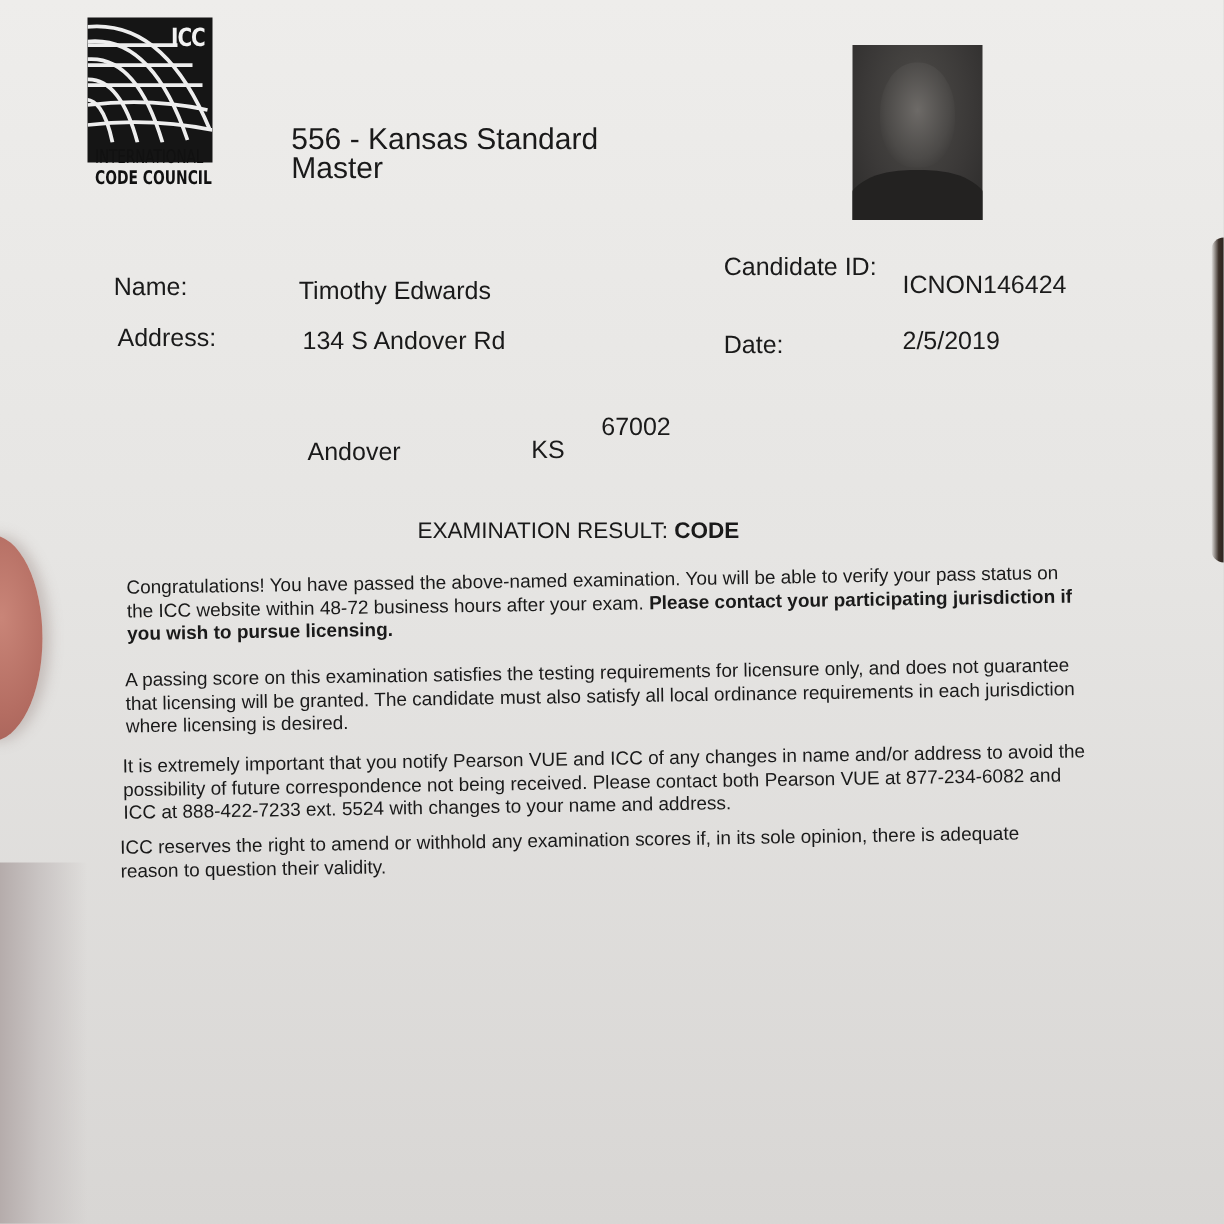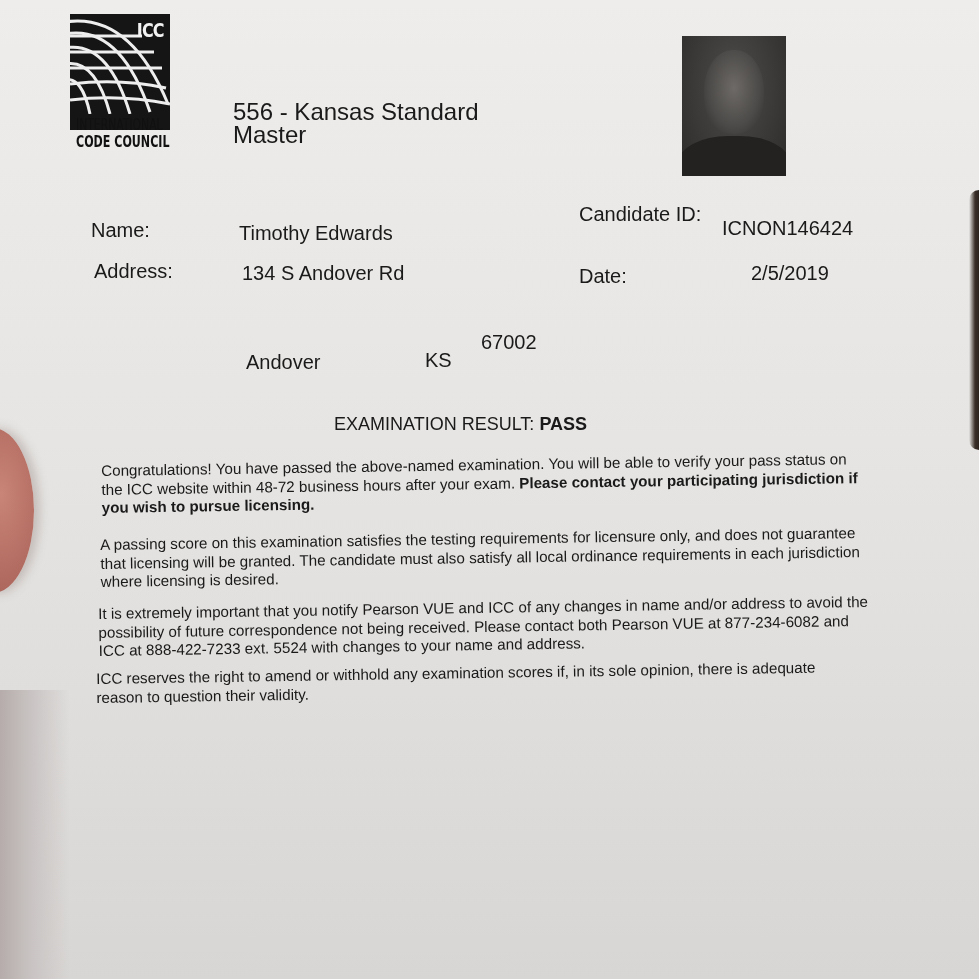--- a/index.html
+++ b/index.html
@@ -210,25 +210,25 @@
   <span class="value" style="left:242px;top:262px;">134 S Andover Rd</span>
 
   <span class="value" style="left:246px;top:351px;">Andover</span>
   <span class="value" style="left:425px;top:349px;">KS</span>
   <span class="value" style="left:481px;top:331px;">67002</span>
 
   <span class="label" style="left:579px;top:203px;">Candidate ID:</span>
   <span class="value" style="left:722px;top:217px;">ICNON146424</span>
 
   <span class="label" style="left:579px;top:265px;">Date:</span>
-  <span class="value" style="left:722px;top:262px;margin-left:29px;">2/5/2019</span>
+  <span class="value" style="left:722px;top:262px;">2/5/2019</span>
 
   <div class="result">
     <span>EXAMINATION RESULT:</span>
-    <b>PASS</b>
+    <b>CODE</b>
   </div>
 
   <div class="para" style="left:101px;top:462px;transform:rotate(-0.9deg);">
     <span>Congratulations!  You have passed the above-named examination. You will be able to verify your pass status on the ICC website within 48-72 business hours after your exam. </span><b>Please contact your participating jurisdiction if you wish to pursue licensing.</b>
   </div>
 
   <div class="para" style="left:100px;top:536px;transform:rotate(-0.9deg);">A passing score on this examination satisfies the testing requirements for licensure only, and does not guarantee that licensing will be granted. The candidate must also satisfy all local ordinance requirements in each jurisdiction where licensing is desired.</div>
 
   <div class="para" style="left:98px;top:605px;transform:rotate(-0.9deg);">It is extremely important that you notify Pearson VUE and ICC of any changes in name and/or address to avoid the possibility of future correspondence not being received. Please contact both Pearson VUE at 877-234-6082 and ICC at 888-422-7233 ext. 5524 with changes to your name and address.</div>
 

